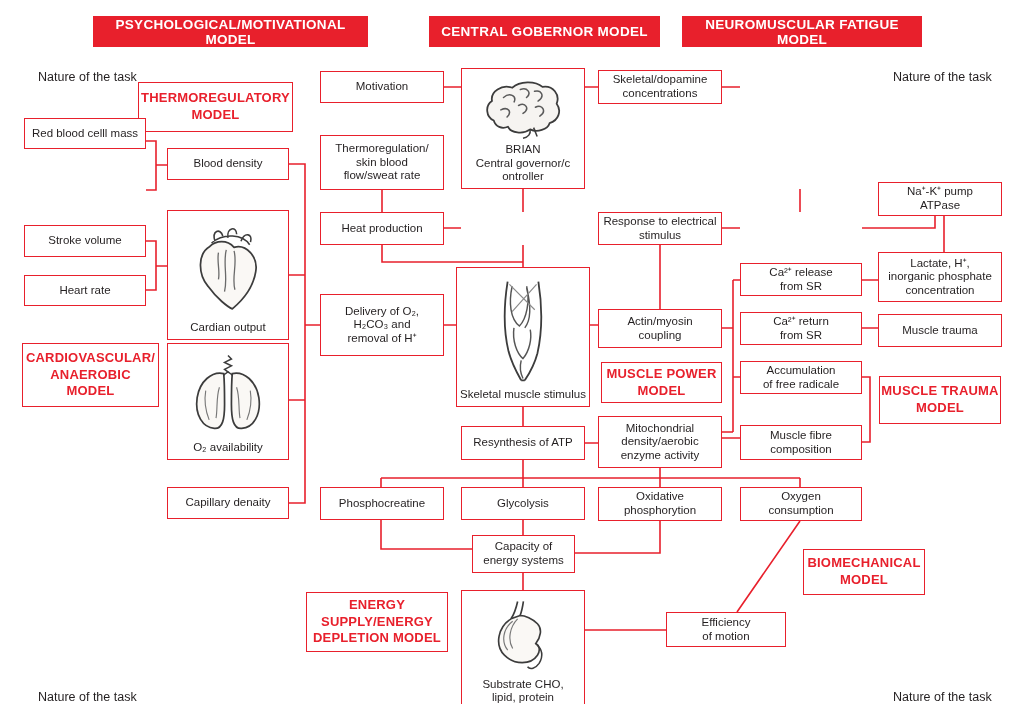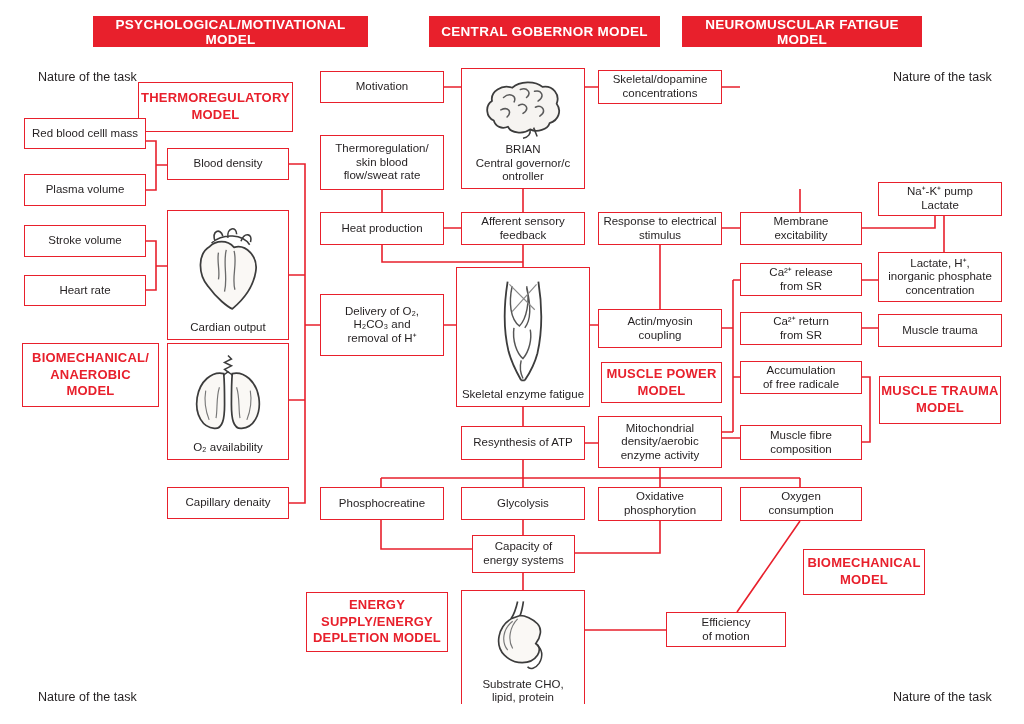--- a/index.html
+++ b/index.html
@@ -48,35 +48,34 @@
   <div class="h" style="left:429px;top:16px;width:231px;height:31px">CENTRAL GOBERNOR MODEL</div>
   <div class="h" style="left:682px;top:16px;width:240px;height:31px">NEUROMUSCULAR FATIGUE MODEL</div>
 
   <div class="c" style="left:38px;top:70px">Nature of the task</div>
   <div class="c" style="left:893px;top:70px">Nature of the task</div>
   <div class="c" style="left:38px;top:690px">Nature of the task</div>
   <div class="c" style="left:893px;top:690px">Nature of the task</div>
 
   <div class="m" style="left:138px;top:82px;width:155px;height:50px">THERMOREGULATORY
 MODEL</div>
-  <div class="m" style="left:22px;top:343px;width:137px;height:64px">BIOMECHANICAL/
+  <div class="m" style="left:22px;top:343px;width:137px;height:64px">CARDIOVASCULAR/
 ANAEROBIC
 MODEL</div>
   <div class="m" style="left:601px;top:362px;width:121px;height:41px">MUSCLE POWER
 MODEL</div>
   <div class="m" style="left:879px;top:376px;width:122px;height:48px">MUSCLE TRAUMA
 MODEL</div>
   <div class="m" style="left:803px;top:549px;width:122px;height:46px">BIOMECHANICAL
 MODEL</div>
   <div class="m" style="left:306px;top:592px;width:142px;height:60px">ENERGY
 SUPPLY/ENERGY
 DEPLETION MODEL</div>
 
   <div class="n" style="left:24px;top:118px;width:122px;height:31px">Red blood celll mass</div>
-  <div class="n" style="left:24px;top:174px;width:122px;height:32px">Plasma volume</div>
   <div class="n" style="left:24px;top:225px;width:122px;height:32px">Stroke volume</div>
   <div class="n" style="left:24px;top:275px;width:122px;height:31px">Heart rate</div>
   <div class="n" style="left:167px;top:148px;width:122px;height:32px">Blood density</div>
 
   <div class="n img-node" style="left:167px;top:210px;width:122px;height:130px">
     <span class="ill">
       <svg class="art" width="78" height="94" viewBox="0 0 90 104">
         <path d="M30,20 C26,8 36,4 39,14 M45,16 C43,4 55,2 55,12 M60,20 C64,9 74,11 71,21 M26,22 C40,10 62,12 70,24" fill="none" stroke="#3c3c3c" stroke-width="1.8"></path>
         <path d="M24,26 C10,34 10,58 22,72 C32,86 45,96 50,98 C62,88 74,74 77,55 C80,38 66,23 52,27 C44,18 31,19 24,26 Z" fill="#faf8f5" stroke="#3c3c3c" stroke-width="2"></path>
         <path d="M43,30 C39,46 45,62 41,78 M52,31 C56,46 49,62 53,76 M34,33 C32,44 36,54 34,64" fill="none" stroke="#6a6a6a" stroke-width="1.5"></path>
@@ -116,32 +115,30 @@
         <path d="M17,48 C8,44 7,31 15,26 C13,15 26,7 38,11 C46,3 64,3 72,10 C84,8 92,19 88,29 C94,37 90,48 80,51 C78,58 66,62 58,58 C50,64 36,62 33,55 C26,58 19,55 17,48 Z" fill="#f6f4f1" stroke="#3c3c3c" stroke-width="2" stroke-linejoin="round"></path>
         <path d="M28,22 C35,16 43,20 40,27 M47,13 C55,10 60,17 54,22 M63,15 C71,13 75,21 67,26 M25,36 C33,32 38,38 32,44 M45,31 C53,27 58,35 50,40 M64,33 C72,29 77,38 69,43" fill="none" stroke="#5a5a5a" stroke-width="1.7" stroke-linecap="round"></path>
         <path d="M58,58 C59,63 56,67 50,68 M62,56 L66,66" fill="none" stroke="#3c3c3c" stroke-width="1.7"></path>
       </svg>
     </span>
     <span class="lbl">BRIAN
 Central governor/c
 ontroller</span>
   </div>
 
-  <div class="n" style="left:461px;top:212px;width:124px;height:33px">Afferent sensory
-feedback</div>
 
   <div class="n img-node" style="left:456px;top:267px;width:134px;height:140px">
     <span class="ill">
       <svg class="art" width="84" height="104" viewBox="0 0 90 115">
         <path d="M28,3 C24,28 23,55 29,80 C33,95 39,105 43,112 M62,3 C66,28 67,55 61,82 C57,97 51,106 47,112 M43,112 L47,112" fill="none" stroke="#3c3c3c" stroke-width="2"></path>
         <path d="M33,8 C29,26 31,44 41,52 C49,44 53,24 49,8 M49,10 C53,26 55,44 47,54 M35,54 C33,68 38,82 45,88 C52,80 55,66 53,56 M43,90 C41,98 43,106 45,110" fill="none" stroke="#555" stroke-width="1.6"></path>
         <path d="M30,6 L58,34 M60,6 L33,36" fill="none" stroke="#8a8a8a" stroke-width="1.3"></path>
       </svg>
     </span>
-    <span class="lbl">Skeletal enzyme fatigue</span>
+    <span class="lbl">Skeletal muscle stimulus</span>
   </div>
 
   <div class="n" style="left:461px;top:426px;width:124px;height:34px">Resynthesis of ATP</div>
   <div class="n" style="left:461px;top:487px;width:124px;height:33px">Glycolysis</div>
   <div class="n img-node" style="left:461px;top:590px;width:124px;height:120px">
     <span class="ill">
       <svg class="art" width="72" height="76" viewBox="0 0 85 92">
         <path d="M36,3 C34,12 32,18 28,24 M43,3 C42,10 41,15 39,20" fill="none" stroke="#3c3c3c" stroke-width="2"></path>
         <path d="M28,24 C12,34 8,56 20,68 C32,80 52,80 60,68 C64,62 62,56 58,54 C64,46 66,36 60,30 C54,24 45,20 39,20 Z" fill="#faf8f5" stroke="#3c3c3c" stroke-width="2"></path>
         <path d="M30,27 C18,36 16,52 24,62 M36,24 C26,34 24,50 30,60" fill="none" stroke="#777" stroke-width="1.4"></path>
@@ -163,33 +160,31 @@
 coupling</div>
   <div class="n" style="left:598px;top:416px;width:124px;height:52px">Mitochondrial
 density/aerobic
 enzyme activity</div>
   <div class="n" style="left:598px;top:487px;width:124px;height:34px">Oxidative
 phosphorytion</div>
   <div class="n" style="left:666px;top:612px;width:120px;height:35px">Efficiency
 of motion</div>
 
 
-  <div class="n" style="left:740px;top:212px;width:122px;height:33px">Membrane
-excitability</div>
   <div class="n" style="left:740px;top:263px;width:122px;height:33px">Ca²⁺ release
 from SR</div>
   <div class="n" style="left:740px;top:312px;width:122px;height:33px">Ca²⁺ return
 from SR</div>
   <div class="n" style="left:740px;top:361px;width:122px;height:33px">Accumulation
 of free radicale</div>
   <div class="n" style="left:740px;top:425px;width:122px;height:35px">Muscle fibre
 composition</div>
   <div class="n" style="left:740px;top:487px;width:122px;height:34px">Oxygen
 consumption</div>
 
   <div class="n" style="left:878px;top:182px;width:124px;height:34px">Na⁺-K⁺ pump
-Lactate</div>
+ATPase</div>
   <div class="n" style="left:878px;top:252px;width:124px;height:50px">Lactate, H⁺,
 inorganic phosphate
 concentration</div>
   <div class="n" style="left:878px;top:314px;width:124px;height:33px">Muscle trauma</div>
 
 </div>
 
 </body></html>

